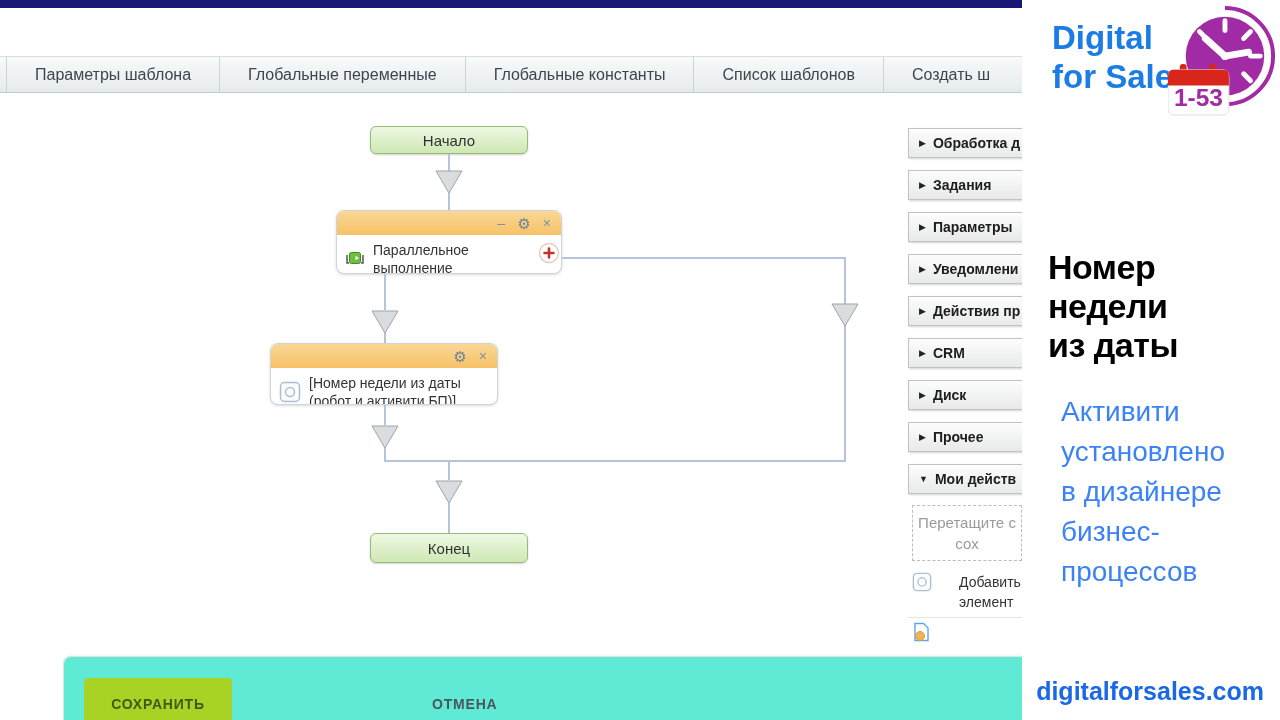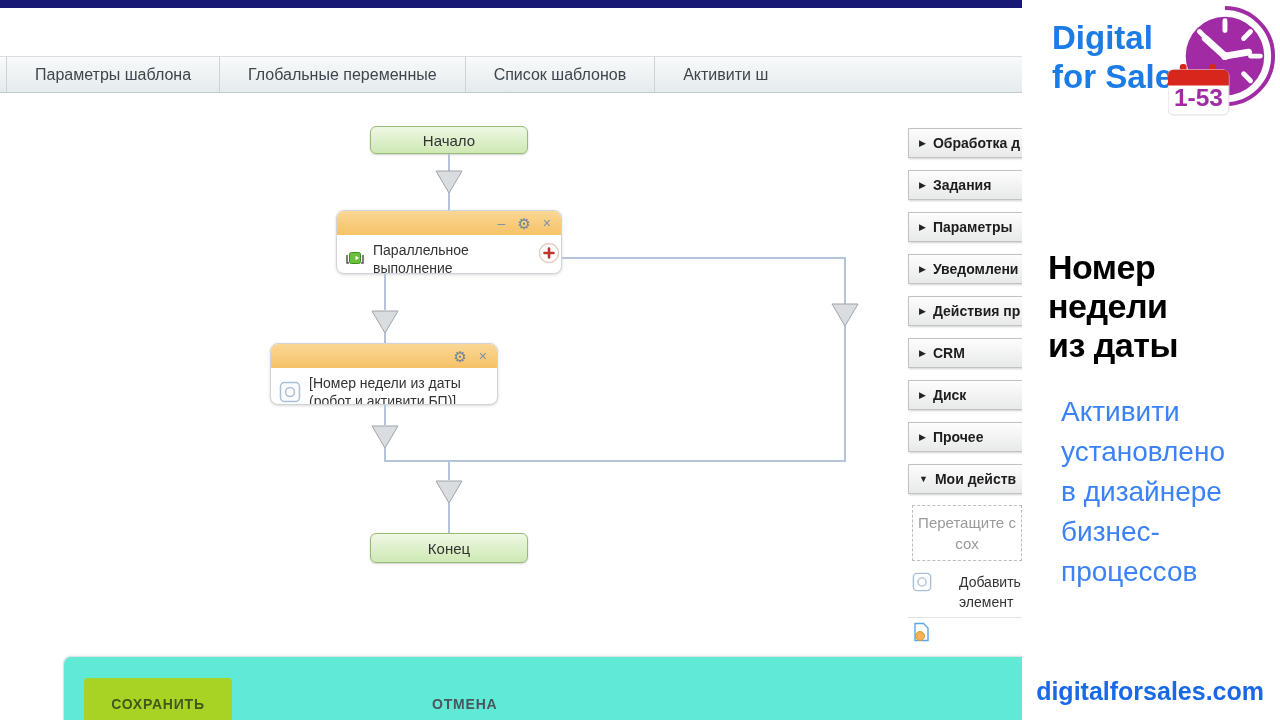--- a/index.html
+++ b/index.html
@@ -70,22 +70,23 @@
 </head>
 <body>
 
 <div id="app">
 
   <div class="topbar"></div>
 
   <div class="tabbar">
     <div class="tab">Параметры шаблона</div>
     <div class="tab">Глобальные переменные</div>
+    <div class="tab">Глобальные константы</div>
     <div class="tab">Список шаблонов</div>
-    <div class="tab">Активити ш</div>
+    <div class="tab">Создать ш</div>
   </div>
 
   <div class="term" style="left:370px;top:126px;">Начало</div>
 
   <div class="conn" style="left:448px;top:154px;width:2px;height:17px;"></div>
   <svg class="tri" style="left:435px;top:170px;" width="28" height="24">
       <polygon points="1,1 27,1 14,23" fill="#dadde0" stroke="#9fa4aa"></polygon>
     </svg>
   <div class="conn" style="left:448px;top:193px;width:2px;height:17px;"></div>
 

